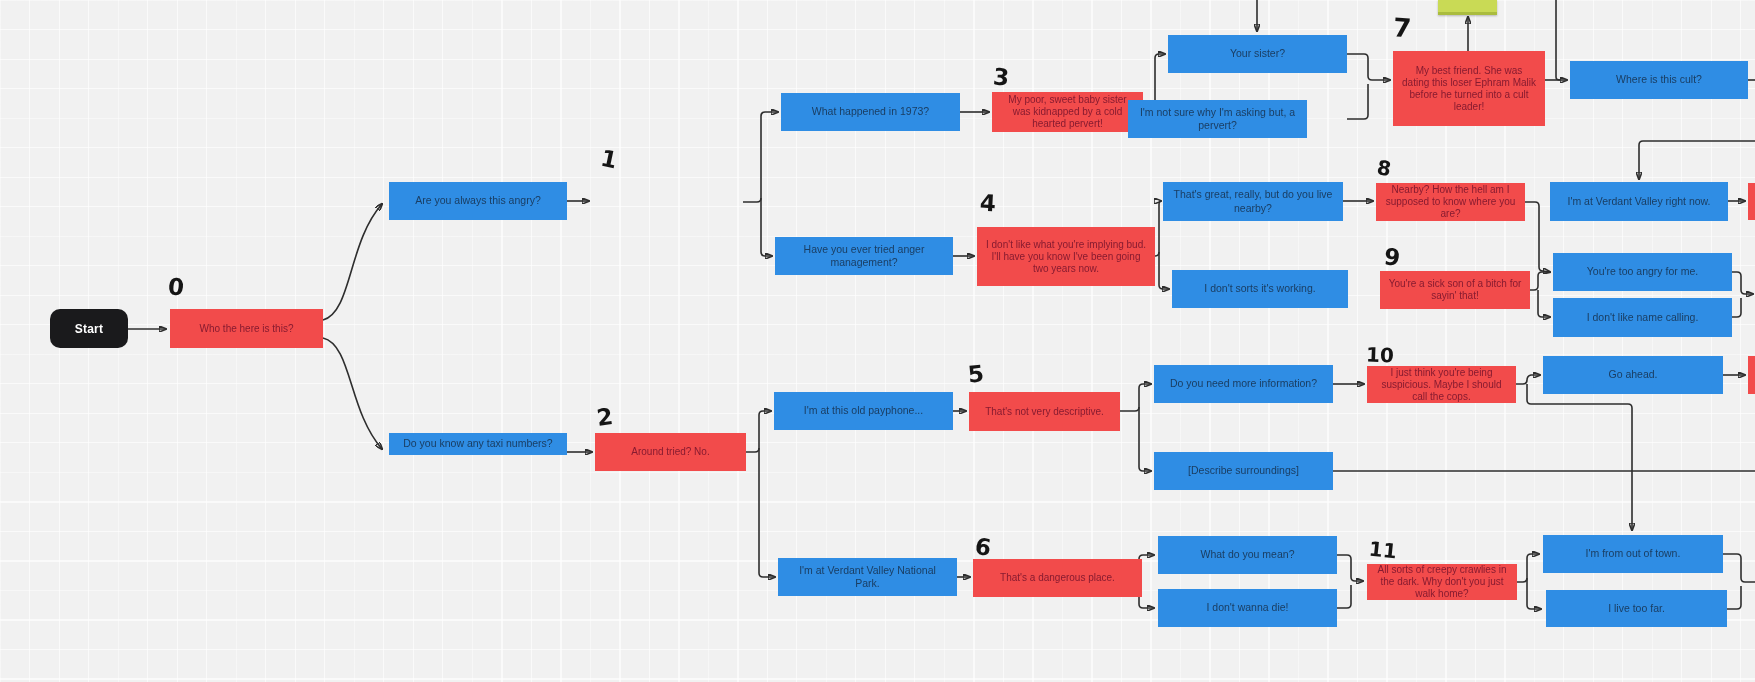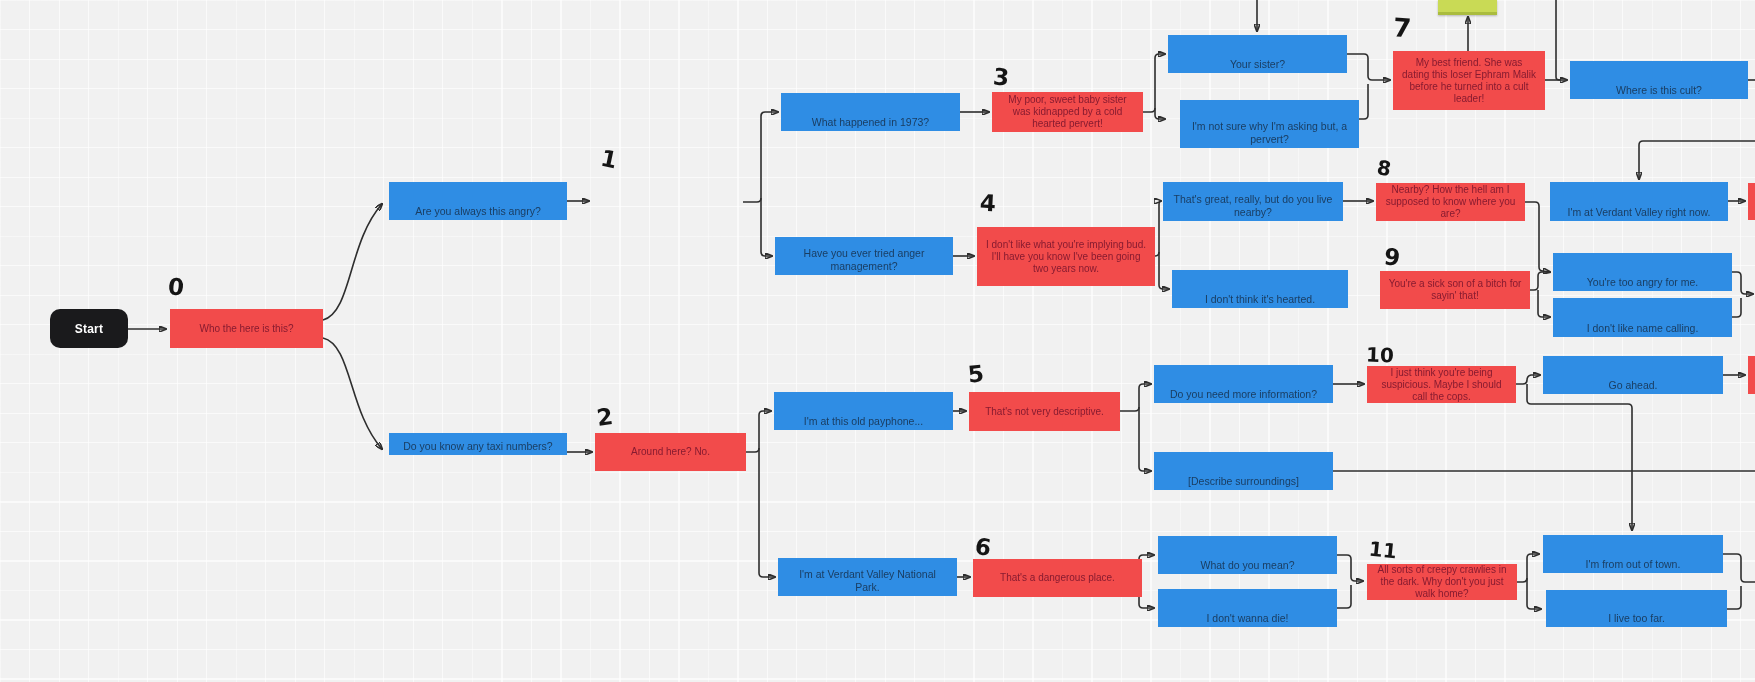--- a/index.html
+++ b/index.html
@@ -13,21 +13,21 @@
       repeating-linear-gradient(to bottom, rgba(0,0,0,.038) 0 1px, transparent 1px 118px);
     font-family:"Liberation Sans","DejaVu Sans",sans-serif;
   }
   #wires{position:absolute;left:0;top:0;width:1755px;height:682px;pointer-events:none;}
   #wires path{fill:none;stroke:var(--wire,#2e2e2e);stroke-width:1.6;}
   .node{
     position:absolute;display:flex;align-items:center;justify-content:center;
     text-align:center;box-sizing:border-box;padding:2px 8px;cursor:pointer;
   }
   .node span{display:block;width:100%;}
-  .b{background:var(--blue,#2f8de4);color:var(--blue-text,#1a3e63);font-size:10.5px;line-height:1.25;align-items:flex-end;}
+  .b{background:var(--blue,#2f8de4);color:var(--blue-text,#1a3e63);font-size:10.5px;line-height:1.25;}
   .r{background:var(--red,#f24b4b);color:var(--red-text,#871b30);font-size:10px;line-height:1.2;}
   .start{
     background:var(--start-bg,#1a1a1c);color:var(--start-text,#ffffff);
     border-radius:10px;font-size:12px;font-weight:bold;letter-spacing:.2px;
   }
   .sticky{
     position:absolute;background:var(--sticky,#c9da55);
     border-bottom:3px solid #aabc3e;box-shadow:0 1px 2px rgba(0,0,0,.25);
   }
   .hw{
@@ -109,24 +109,24 @@
     </div>
   <div class="node b" style="left:781px;top:93px;width:179px;height:38px">
       <span>What happened in 1973?</span>
     </div>
   <div class="node r" style="left:992px;top:92px;width:151px;height:40px">
       <span>My poor, sweet baby sister was kidnapped by a cold hearted pervert!</span>
     </div>
   <div class="node b" style="left:1168px;top:35px;width:179px;height:38px">
       <span>Your sister?</span>
     </div>
-  <div class="node b" style="left:1180px;top:100px;width:179px;height:48px">
+  <div class="node b" style="left:1128px;top:100px;width:179px;height:38px">
       <span>I'm not sure why I'm asking but, a pervert?</span>
     </div>
-  <div class="node r" style="left:1393px;top:51px;width:152px;height:59px">
+  <div class="node r" style="left:1393px;top:51px;width:152px;height:75px">
       <span>My best friend. She was dating this loser Ephram Malik before he turned into a cult leader!</span>
     </div>
   <div class="node b" style="left:1570px;top:61px;width:178px;height:38px">
       <span>Where is this cult?</span>
     </div>
   <div class="node b" style="left:775px;top:237px;width:178px;height:38px">
       <span>Have you ever tried anger management?</span>
     </div>
   <div class="node r" style="left:977px;top:227px;width:178px;height:59px">
       <span>I don't like what you're implying bud. I'll have you know I've been going two years now.</span>
@@ -135,36 +135,36 @@
       <span>That's great, really, but do you live nearby?</span>
     </div>
   <div class="node r" style="left:1376px;top:183px;width:149px;height:38px">
       <span>Nearby? How the hell am I supposed to know where you are?</span>
     </div>
   <div class="node b" style="left:1550px;top:182px;width:178px;height:39px">
       <span>I'm at Verdant Valley right now.</span>
     </div>
   <div class="node r" style="left:1748px;top:183px;width:7px;height:37px;padding:0"></div>
   <div class="node b" style="left:1172px;top:270px;width:176px;height:38px">
-      <span>I don't think it's hearted.</span>
+      <span>I don't sorts it's working.</span>
     </div>
   <div class="node r" style="left:1380px;top:271px;width:150px;height:38px">
       <span>You're a sick son of a bitch for sayin' that!</span>
     </div>
   <div class="node b" style="left:1553px;top:253px;width:179px;height:38px">
       <span>You're too angry for me.</span>
     </div>
   <div class="node b" style="left:1553px;top:298px;width:179px;height:39px">
       <span>I don't like name calling.</span>
     </div>
   <div class="node b" style="left:389px;top:433px;width:178px;height:22px">
       <span>Do you know any taxi numbers?</span>
     </div>
   <div class="node r" style="left:595px;top:433px;width:151px;height:38px">
-      <span>Around here? No.</span>
+      <span>Around tried? No.</span>
     </div>
   <div class="node b" style="left:774px;top:392px;width:179px;height:38px">
       <span>I'm at this old payphone...</span>
     </div>
   <div class="node r" style="left:969px;top:392px;width:151px;height:39px">
       <span>That's not very descriptive.</span>
     </div>
   <div class="node b" style="left:1154px;top:365px;width:179px;height:38px">
       <span>Do you need more information?</span>
     </div>

